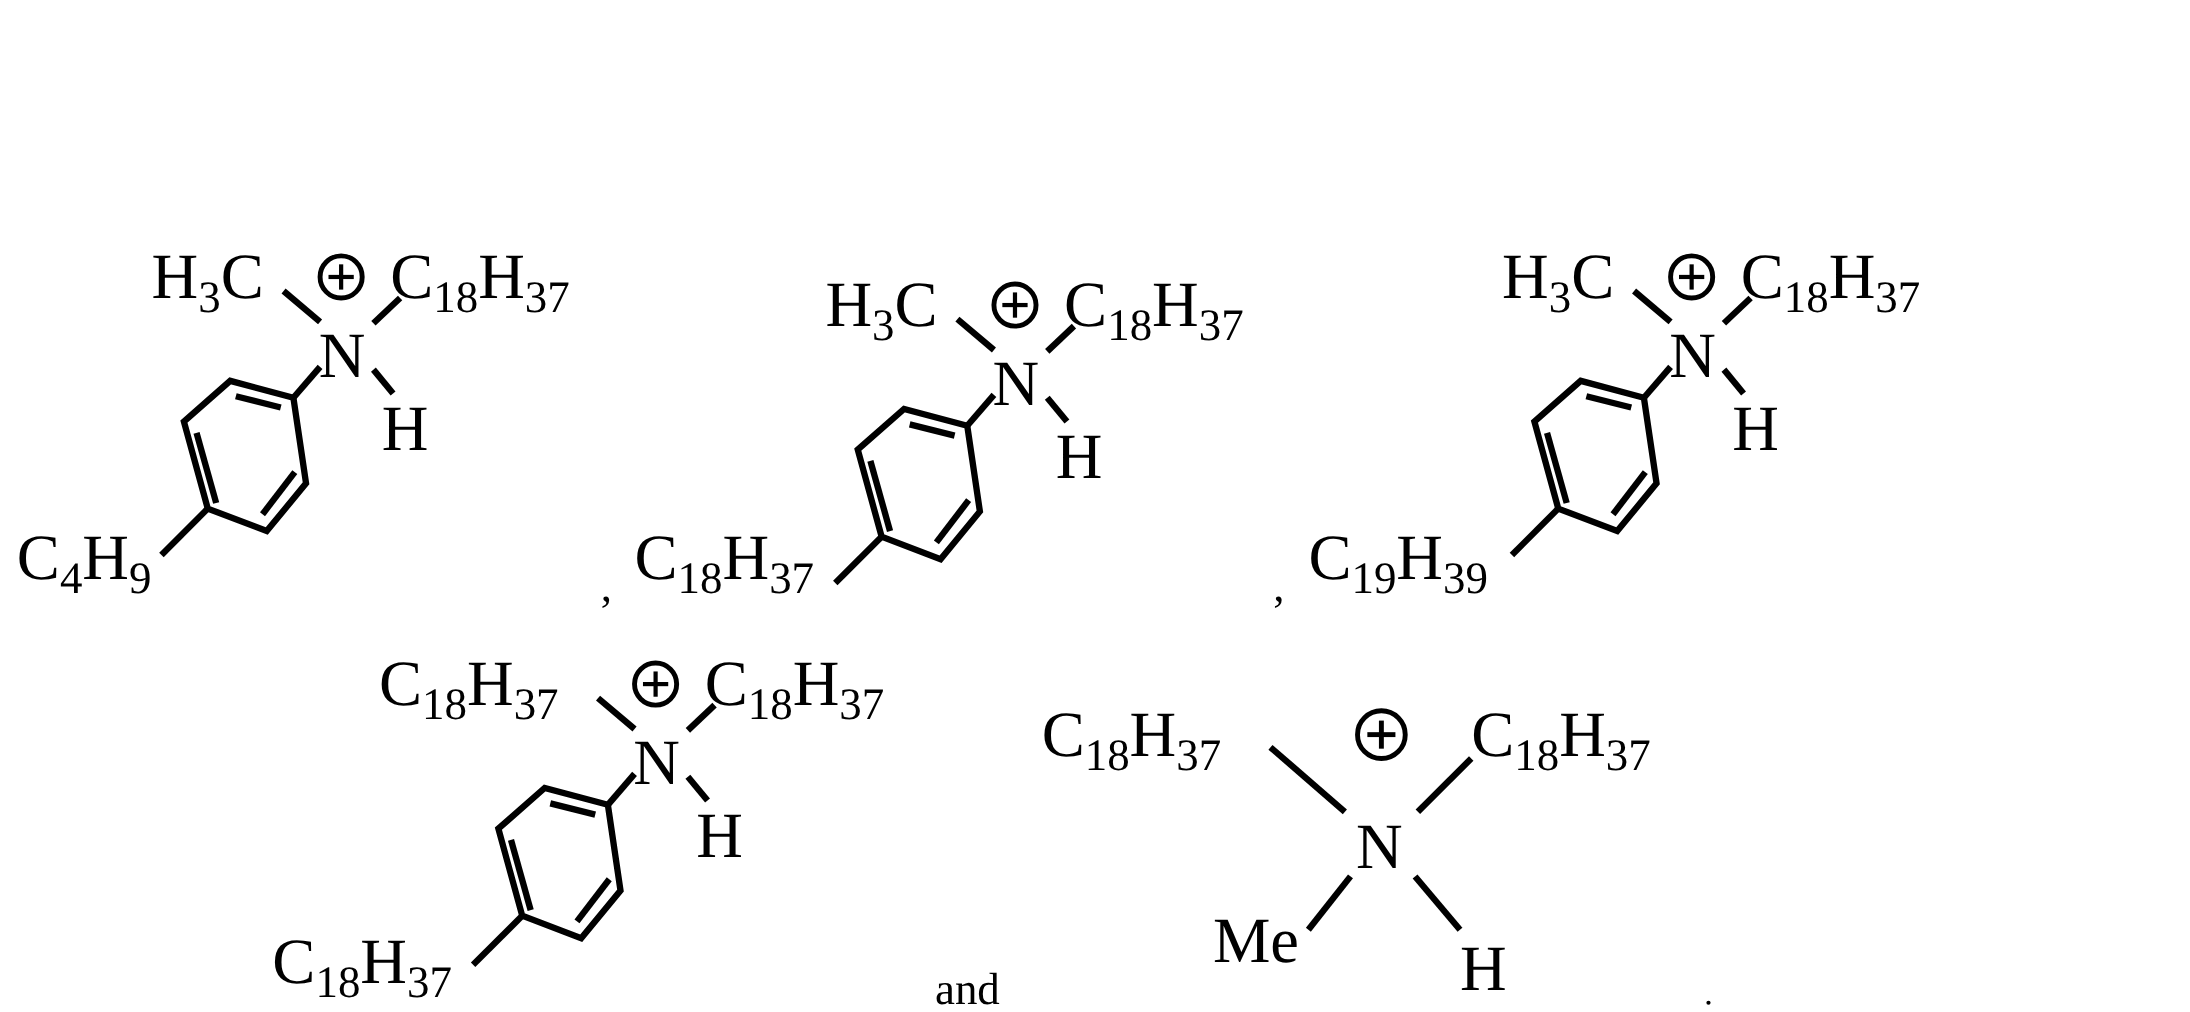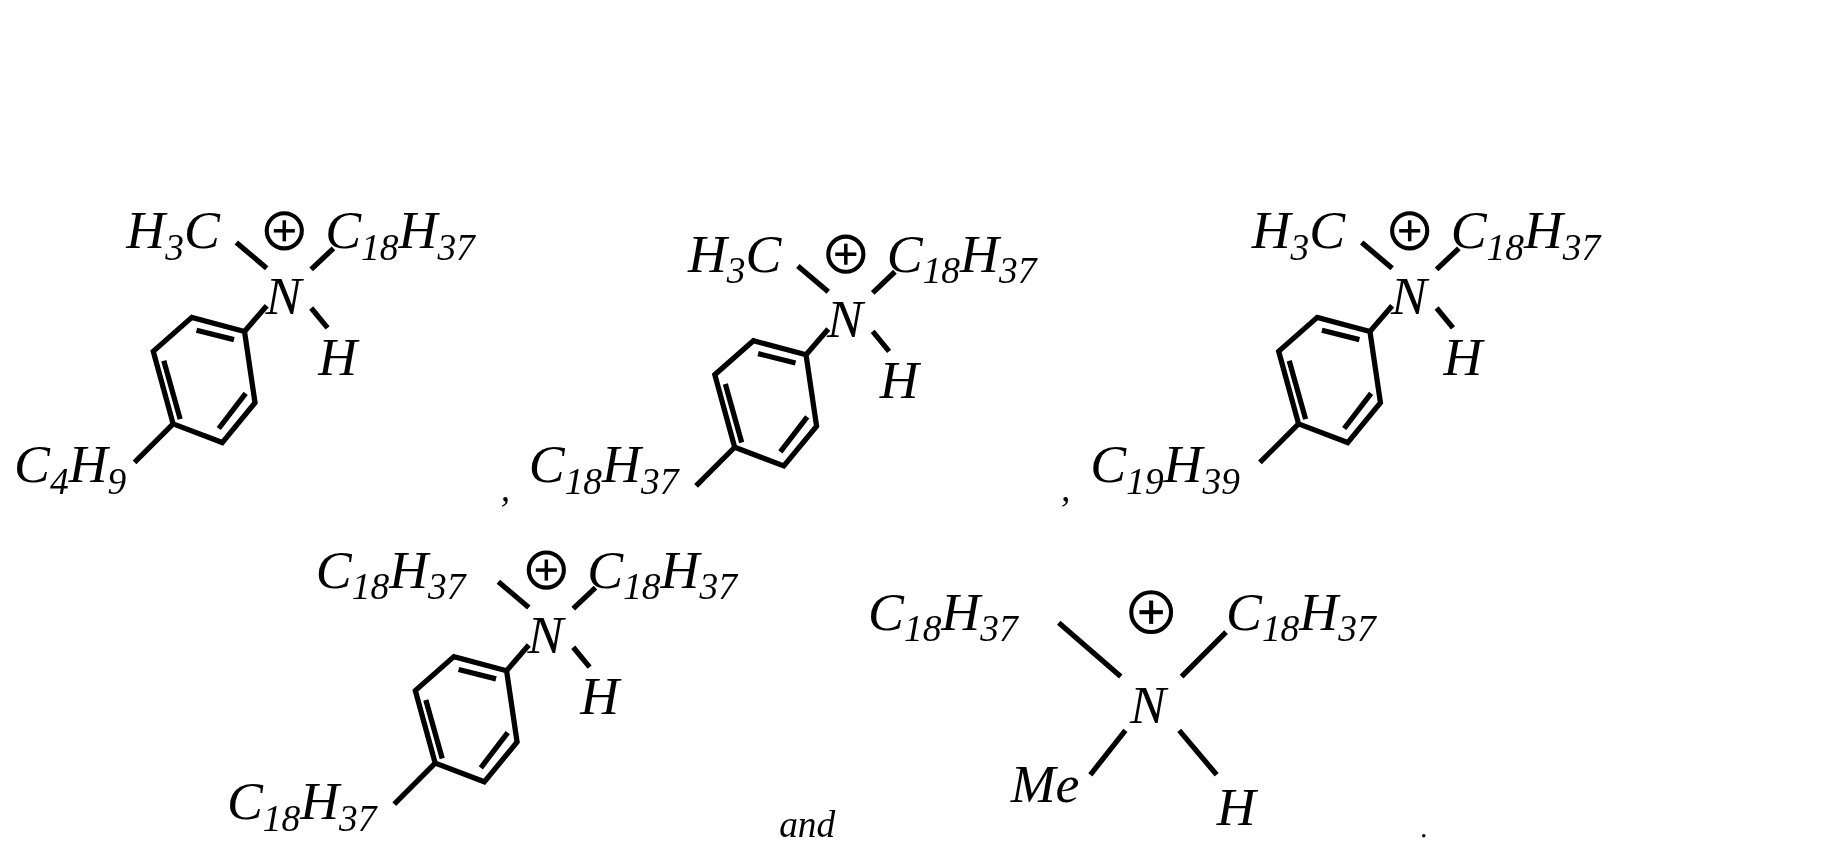--- a/index.html
+++ b/index.html
@@ -1,17 +1,17 @@
 <!DOCTYPE html>
 <html><head>
 <meta charset="utf-8">
 <style>
   html, body { margin: 0; padding: 0; background: #ffffff; }
   body { width: 1825px; height: 843px; overflow: hidden; }
-  #canvas { position: absolute; left: 0; top: 0; width: 1825px; height: 705px; font-style: italic; }
+  #canvas { position: absolute; left: 0; top: 0; width: 1825px; height: 705px; }
   svg text { font-family: "Liberation Serif", "DejaVu Serif", serif; fill: #000; }
   .lbl { font-size: 46px; }
   .sub { font-size: 32px; }
   .bond { stroke: #000; stroke-width: 4.5; stroke-linecap: butt; fill: none; }
   .charge-ring { stroke: #000; stroke-width: 3.5; fill: none; }
 </style>
 </head>
 <body>
 
 <div id="canvas">

